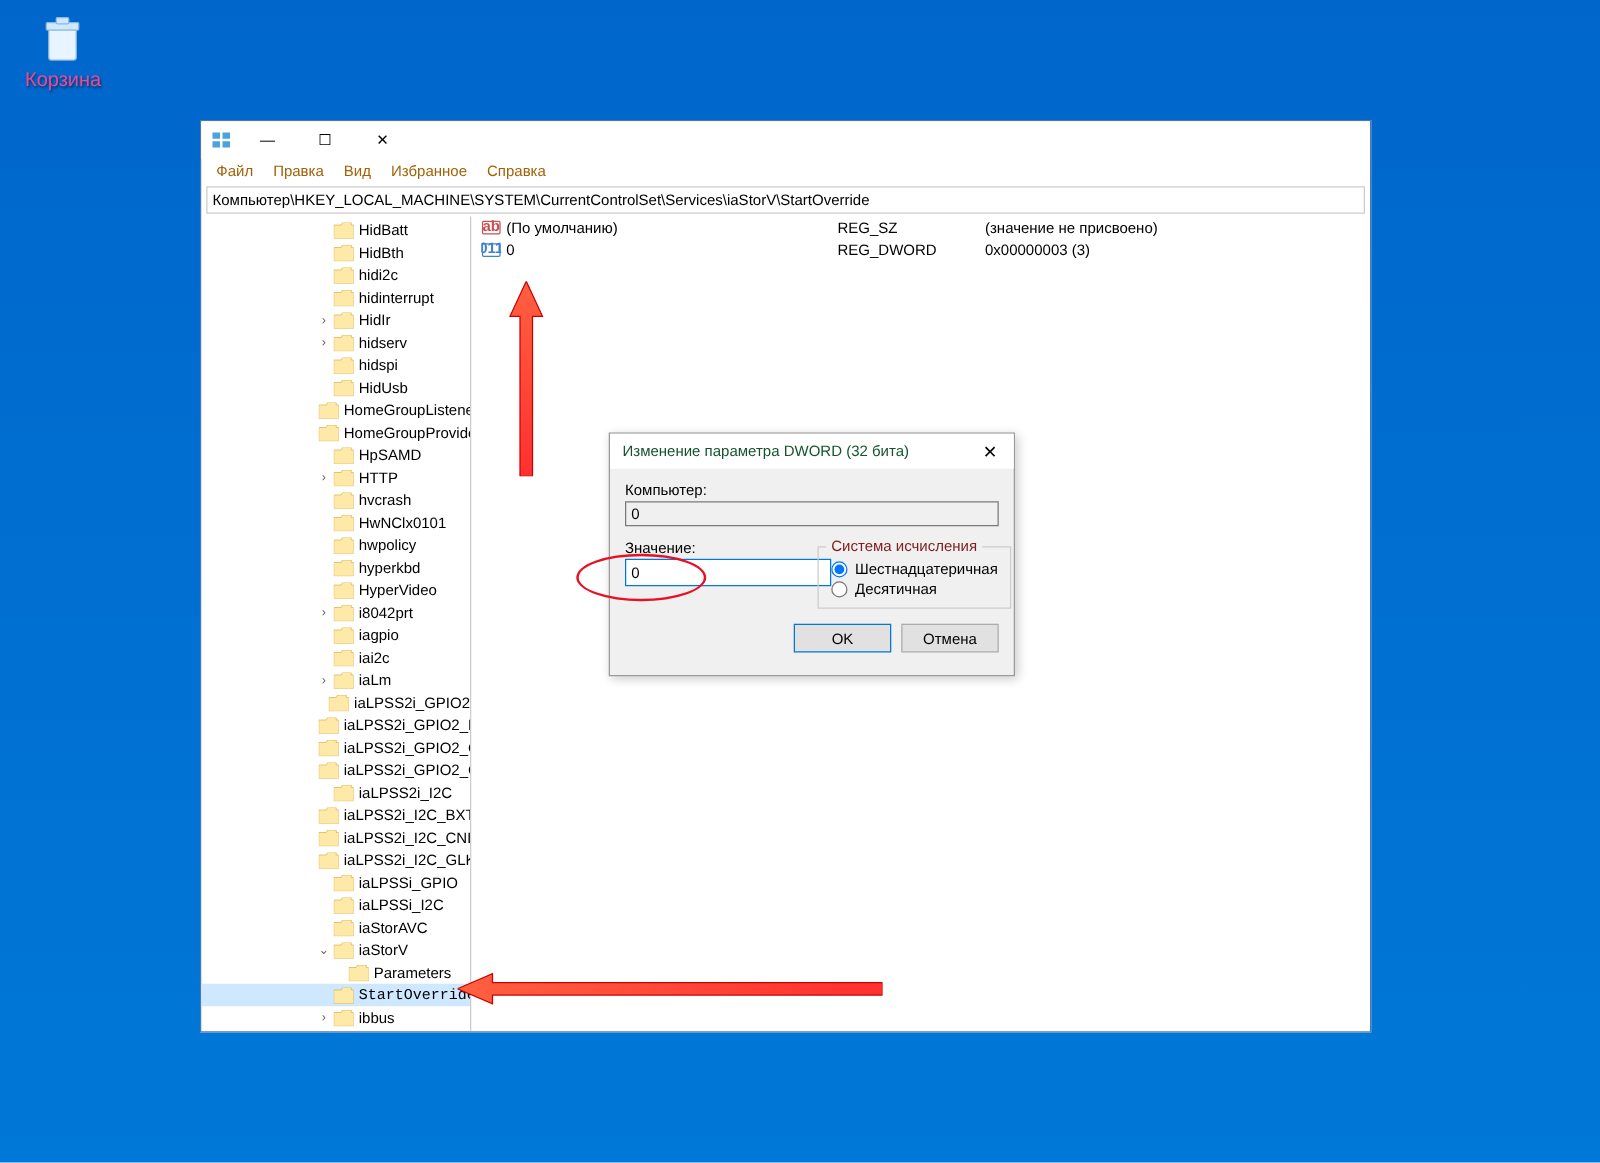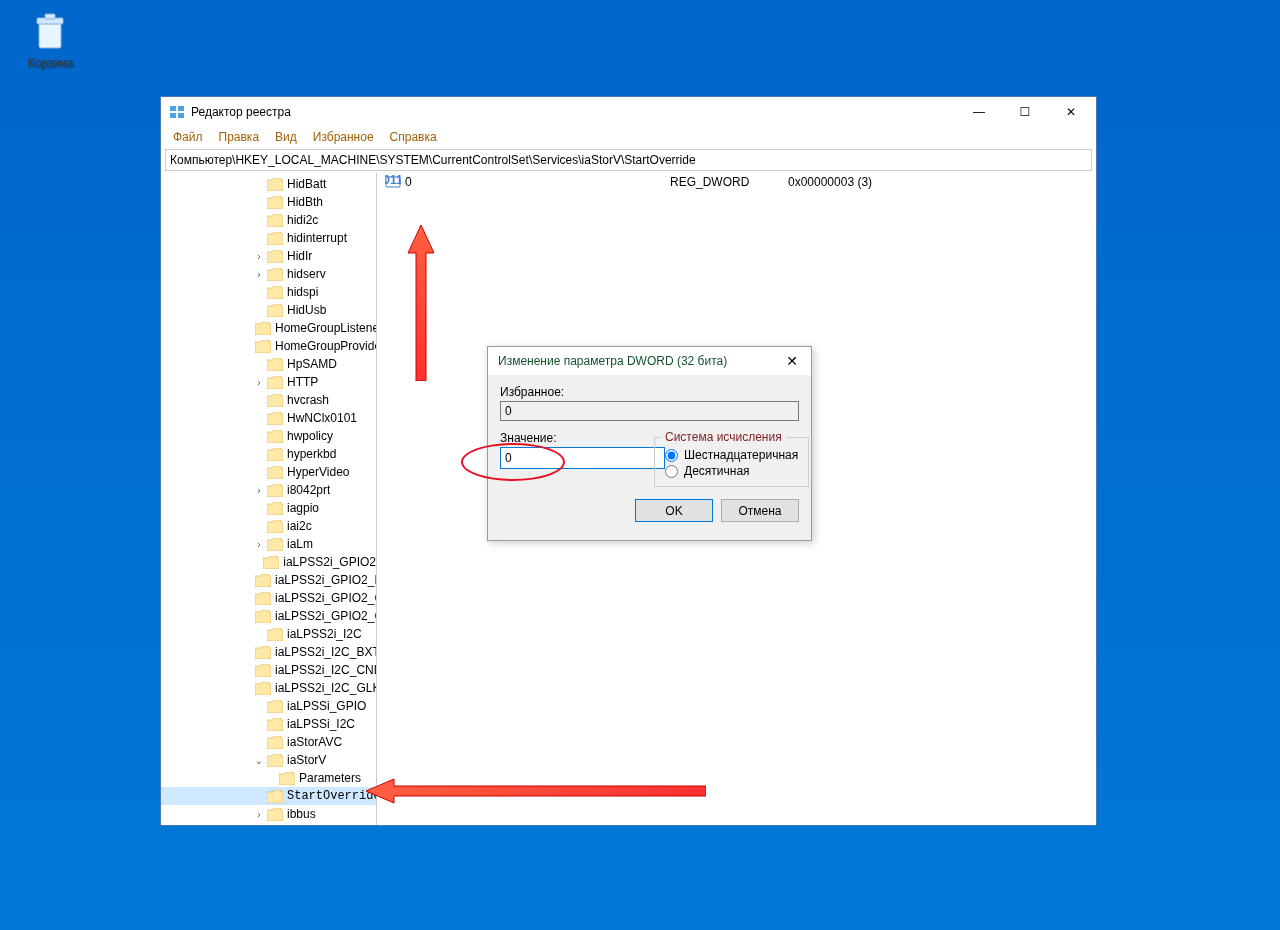--- a/index.html
+++ b/index.html
@@ -1,21 +1,21 @@
 <!DOCTYPE html>
 <html><head>
 <meta charset="utf-8">
 <style>
 * { box-sizing: border-box; margin: 0; padding: 0; font-family: 'Segoe UI', Tahoma, sans-serif; font-size: 12px; }
 body { width: 1280px; height: 930px; background: linear-gradient(to bottom, #0066cc, #0078d7); overflow: hidden; position: relative; }
 
 .desktop-icon { position: absolute; top: 10px; left: 20px; text-align: center; width: 60px; }
 .desktop-icon .bin { width: 42px; height: 42px; margin: 0 auto 4px; position: relative; }
 .desktop-icon .bin svg { width: 100%; height: 100%; }
-.desktop-icon .label { color: #404040; text-shadow: 1px 1px 2px rgba(0,0,0,.5); font-size: 12px; }
+.desktop-icon .label { color: #ec4899; text-shadow: 1px 1px 2px rgba(0,0,0,.5); font-size: 16px; }
 
 .window { position: absolute; top: 96px; left: 160px; width: 937px; height: 730px; background: #fff; border: 1px solid #4a7ab0; display: flex; flex-direction: column; }
 .titlebar { height: 30px; background: #fff; display: flex; align-items: center; padding: 0 2px 0 8px; }
 .titlebar .app-icon { width: 16px; height: 16px; margin-right: 6px; }
 .titlebar .title { flex: 1; color: #000; }
 .titlebar .controls { display: flex; }
 .titlebar .ctrl { width: 46px; height: 30px; display: flex; align-items: center; justify-content: center; color: #000; }
 
 .menubar { height: 20px; display: flex; align-items: center; padding: 0 4px; gap: 0; }
 .menubar .mitem { padding: 2px 8px; color: #a16207; }
@@ -93,21 +93,20 @@
 <div class="window">
   <div class="titlebar">
     <span class="app-icon">
       <svg viewBox="0 0 16 16">
           <rect x="1" y="2" width="6" height="5" fill="#4aa3df"></rect>
           <rect x="9" y="2" width="6" height="5" fill="#4aa3df"></rect>
           <rect x="1" y="9" width="6" height="5" fill="#4aa3df"></rect>
           <rect x="9" y="9" width="6" height="5" fill="#4aa3df"></rect>
         </svg>
     </span>
-    <span class="title">Редактор реестра</span>
     <div class="controls">
       <div class="ctrl">—</div>
       <div class="ctrl">☐</div>
       <div class="ctrl close">✕</div>
     </div>
   </div>
 
   <div class="menubar">
     <span class="mitem">Файл</span>
     <span class="mitem">Правка</span>
@@ -373,20 +372,31 @@
             <span class="folder"><svg viewBox="0 0 16 13">
                 <path d="M0 2 L6 2 L7 0 L14 0 L14 2 L16 2 L16 13 L0 13 Z" fill="#ffe9a8" stroke="#d4a736" stroke-width="0.5"></path>
               </svg></span>
             <span class="tname">ibbus</span>
           </div>
         </div>
     </div>
 
     <div class="list-pane">
       <div class="list-rows" id="list-rows">
+          <div class="list-row">
+            <div class="cell cell-name">
+              <span class="val-icon"><svg viewBox="0 0 16 16">
+                  <rect x="1" y="3" width="14" height="10" rx="1" fill="#fff" stroke="#c85050"></rect>
+                  <text x="8" y="11" font-size="8" text-anchor="middle" fill="#c85050" font-weight="bold">ab</text>
+                </svg></span>
+              <span>(По умолчанию)</span>
+            </div>
+            <div class="cell cell-type">REG_SZ</div>
+            <div class="cell cell-value">(значение не присвоено)</div>
+          </div>
           <div class="list-row">
             <div class="cell cell-name">
               <span class="val-icon"><svg viewBox="0 0 16 16">
                   <rect x="1" y="3" width="14" height="10" rx="1" fill="#fff" stroke="#4080d0"></rect>
                   <text x="8" y="10" font-size="6" text-anchor="middle" fill="#4080d0" font-weight="bold">011</text>
                   <text x="8" y="14" font-size="0" text-anchor="middle"></text>
                 </svg></span>
               <span>0</span>
             </div>
             <div class="cell cell-type">REG_DWORD</div>
@@ -395,21 +405,21 @@
         </div>
     </div>
   </div>
 
   <div class="dialog">
     <div class="dialog-title">
       <span class="dtitle">Изменение параметра DWORD (32 бита)</span>
       <span class="dclose">✕</span>
     </div>
     <div class="dialog-body">
-      <div class="dlabel">Избранное:</div>
+      <div class="dlabel">Компьютер:</div>
       <div class="dfield-ro">0</div>
       <div class="drow">
         <div class="dcol-left">
           <div class="dlabel">Значение:</div>
           <input class="dfield" value="0" style="">
         </div>
         <div class="dgroup">
           <span class="gtitle">Система исчисления</span>
           <label class="radio-row">
             <input type="radio" name="radix" checked="" style="">

